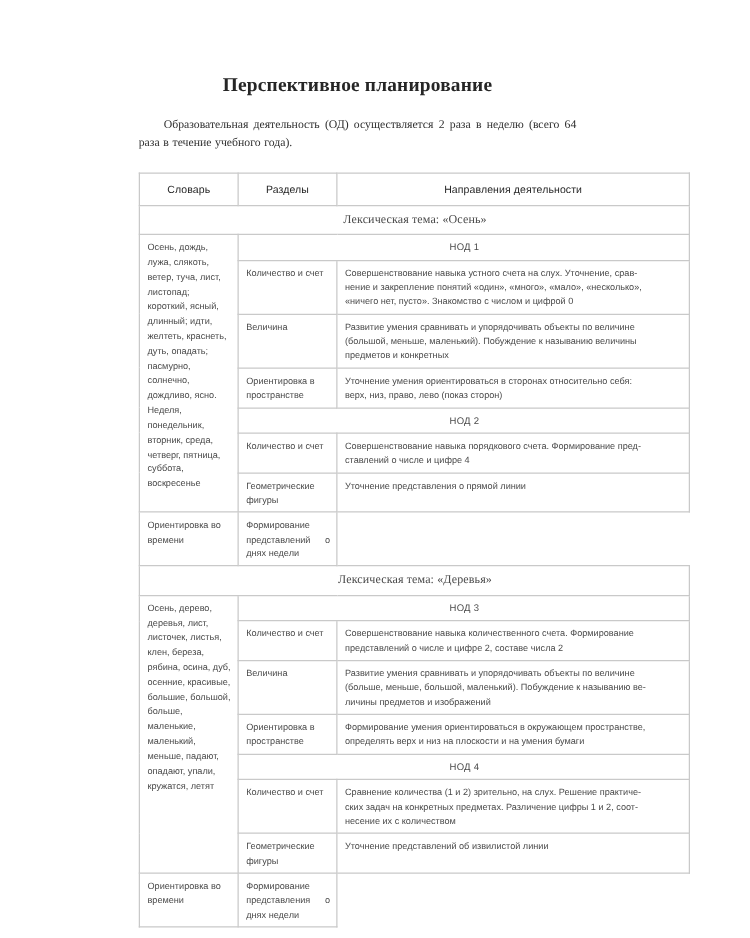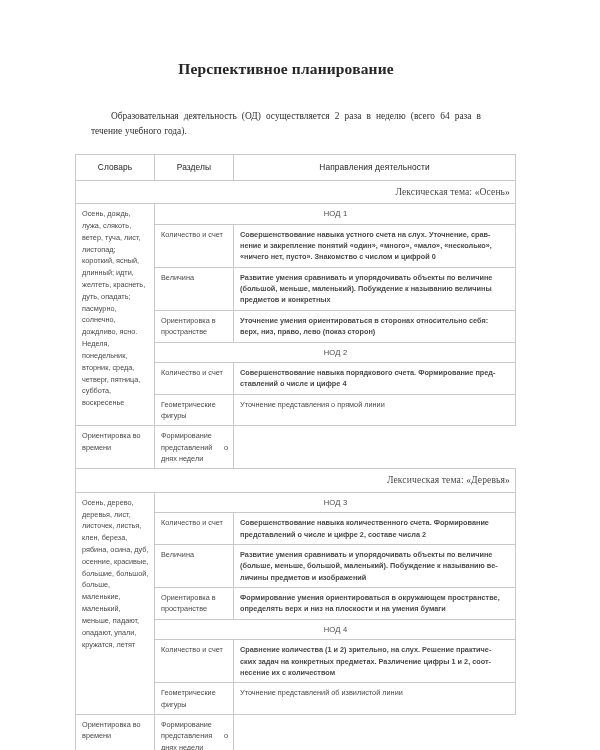--- a/index.html
+++ b/index.html
@@ -12,38 +12,38 @@
     background: #ffffff;
     font-family: "Liberation Sans", sans-serif;
     color: #3b3b3b;
     overflow: hidden;
   }
   .page {
     position: relative;
     width: 572px;
     height: 750px;
     box-sizing: border-box;
-    padding: 0 75px;
+    padding: 0 111px;
   }
   .doc-title {
     margin: 0;
     padding-top: 58px;
     text-align: center;
     font-family: "Liberation Serif", serif;
     font-size: 15.5px;
     font-weight: 700;
     line-height: 1.42;
     color: #262626;
     letter-spacing: 0.15px;
   }
   .doc-title .line2 {
     display: block;
   }
   .intro {
-    margin: 16px;
+    margin: 0;
     padding-top: 13px;
     font-family: "Liberation Serif", serif;
     font-size: 9.4px;
     line-height: 1.55;
     color: #2f2f2f;
     text-align: justify;
     text-indent: 20px;
     text-align-last: left;
     word-spacing: 0.6px;
   }
@@ -69,21 +69,21 @@
   table.plan thead th {
     text-align: center;
     vertical-align: middle;
     font-weight: 400;
     font-size: 8.4px;
     color: #1f1f1f;
     padding: 6px 4px 6px 4px;
     letter-spacing: 0.1px;
   }
   td.theme {
-    text-align: right;
+    text-align: center;
     vertical-align: middle;
     font-family: "Liberation Serif", serif;
     font-size: 9.6px;
     color: #222222;
     padding: 5px 4px;
     letter-spacing: 0.1px;
   }
   td.nod {
     text-align: center;
     vertical-align: middle;
@@ -106,21 +106,21 @@
     margin-top: 12px;
   }
   td.dir {
     font-size: 7.3px;
     line-height: 1.56;
     color: #4a4a4a;
     text-align: justify;
     text-align-last: left;
     hyphens: manual;
   }
-  td.dir .ln { display: block; font-weight: bold; }
+  td.dir .ln { display: block; }
 </style>
 </head>
 <body>
 
 <div class="page">
 
   <h1 class="doc-title">
     <span>Перспективное планирование</span>
   </h1>
 

